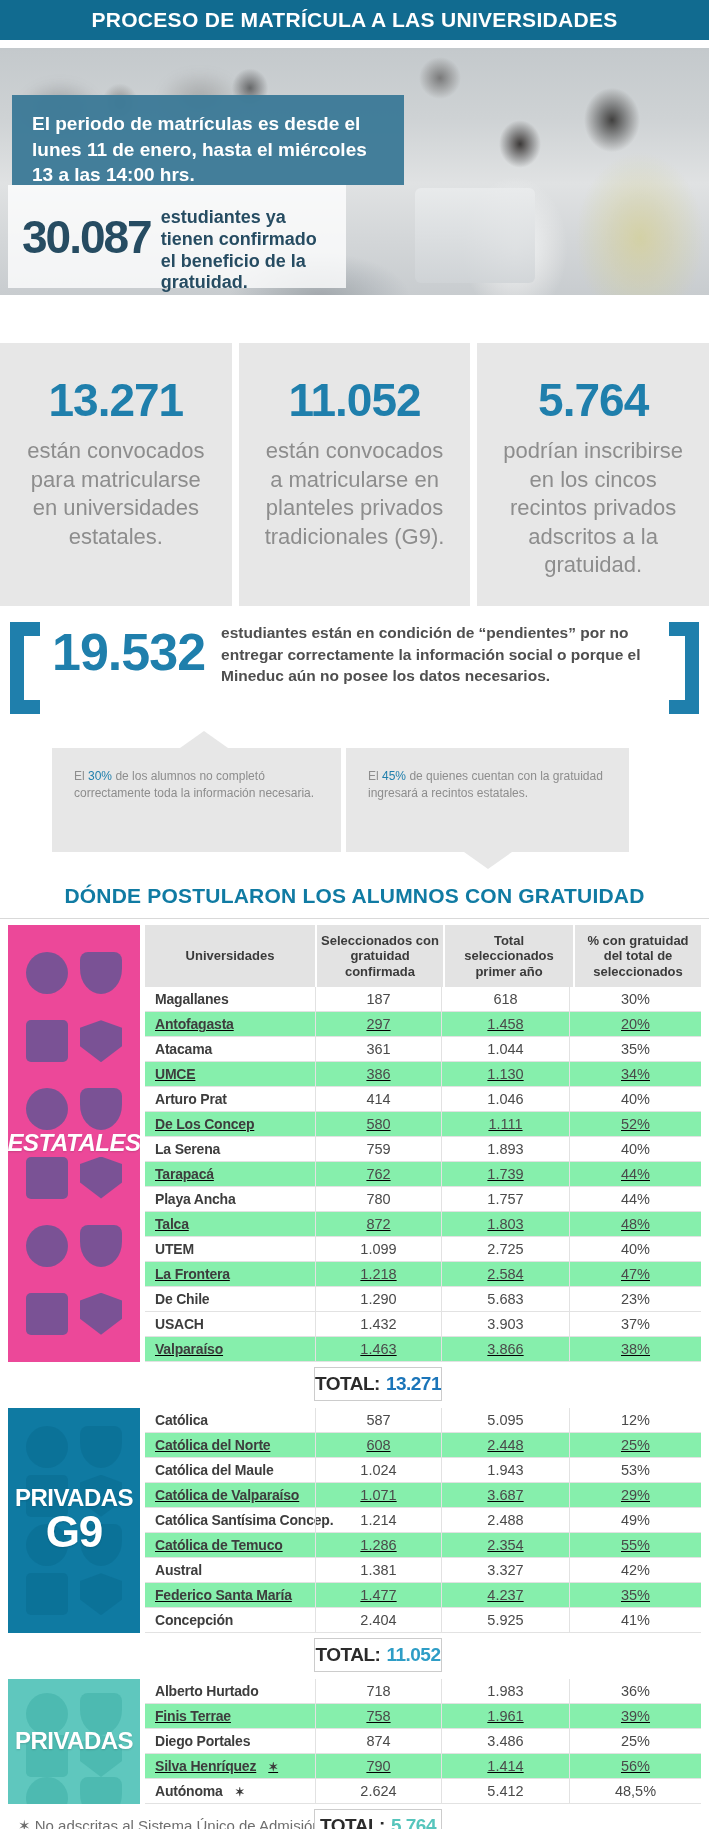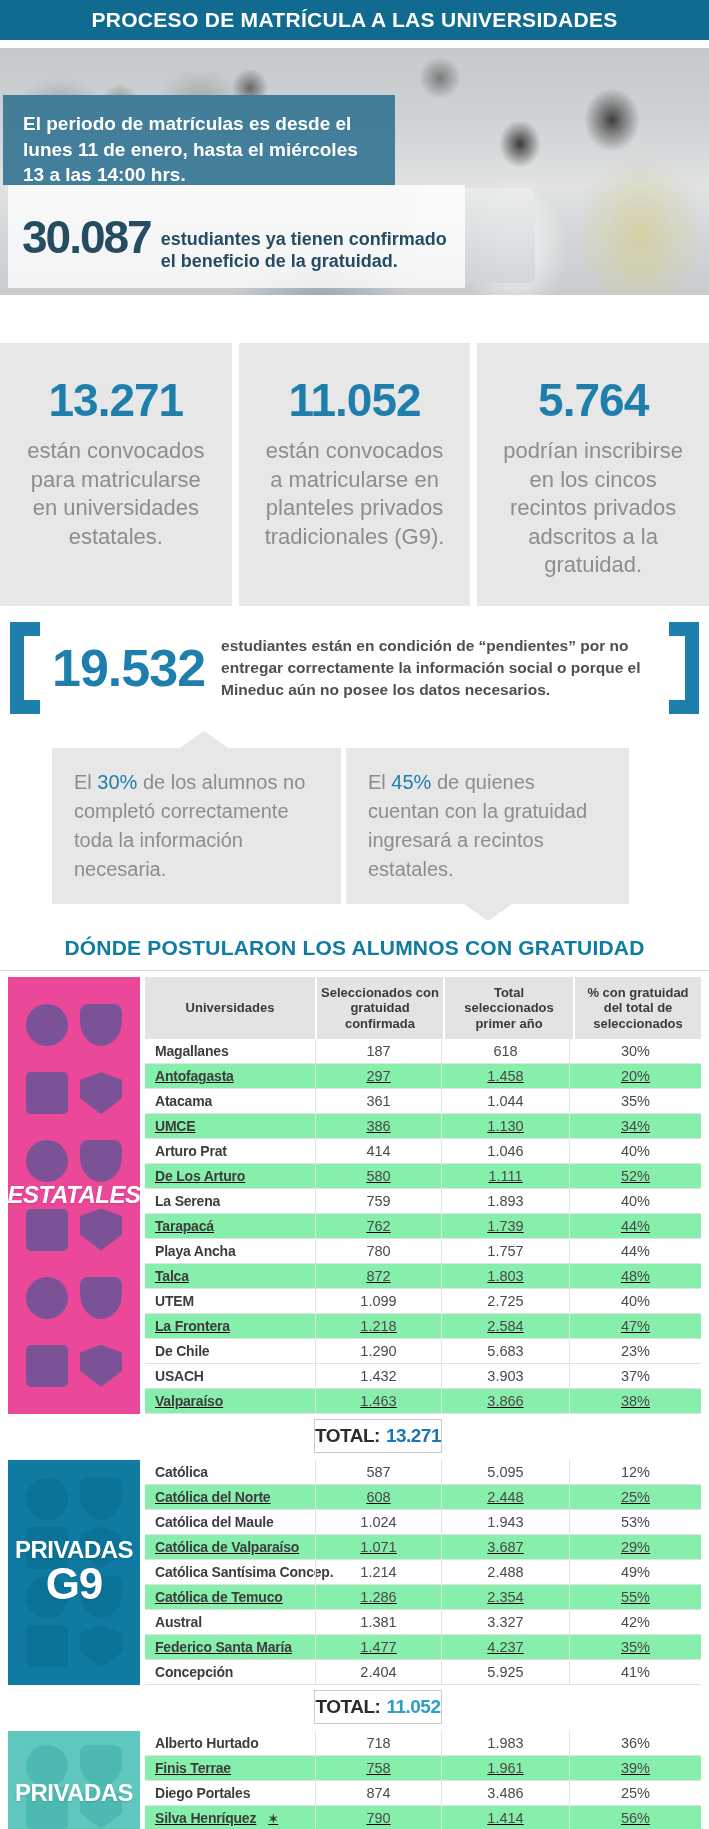--- a/index.html
+++ b/index.html
@@ -22,45 +22,45 @@
       radial-gradient(120px 60px at 320px 250px, rgba(120,130,140,.5), transparent 75%),
       linear-gradient(180deg, #c3c9cd 0%, #cdd2d5 28%, #dfe2e4 55%, #d2d6d9 78%, #c7ccd0 100%);
     filter:saturate(.75);
   }
   .hero .monitor { position:absolute; left:415px; top:140px; width:120px; height:95px;
     background:linear-gradient(180deg,#e9ecee,#cfd4d8); border-radius:6px; opacity:.85; }
   .hero .blur-crowd { position:absolute; left:0; top:0; width:340px; height:120px;
     background:radial-gradient(60px 40px at 60px 60px, rgba(80,80,84,.4), transparent 70%),
                radial-gradient(60px 40px at 200px 50px, rgba(100,98,96,.35), transparent 70%);
     filter:blur(4px); }
-  .overlay-blue { position:absolute; left:3px; top:47px; width:392px; height:90px;
+  .overlay-blue { position:absolute; left:12px; top:47px; width:392px; height:90px;
     background:rgba(44,126,164,.96); color:#fff; padding:16px 20px;
     font-size:19px; font-weight:bold; line-height:1.35; }
-  .overlay-white { position:absolute; left:8px; top:137px; width:457px; height:103px;
+  .overlay-white { position:absolute; left:8px; top:137px; width:338px; height:103px;
     background:rgba(255,255,255,.78); display:flex; align-items:center; padding:0 14px;justify-content:space-between; }
   .overlay-white .big { color:#1c4e6b; font-size:46px; font-weight:bold; letter-spacing:-2px; margin-right:10px; }
   .overlay-white .txt { color:#1c4e6b; font-size:18px; font-weight:bold; line-height:1.22;margin-top:28px; }
 
   
   .stats { display:flex; gap:7px; margin-top:48px; }
   .stat { flex:1; background:#e7e7e7; text-align:center; padding:30px 22px 26px; min-height:172px; }
   .stat .num { color:#1f7fac; font-size:46px; font-weight:bold; letter-spacing:-1px; }
   .stat .desc { color:#8d8d8d; font-size:22px; line-height:1.3; margin-top:10px; }
 
   
-  .pending { display:flex; align-items:center; margin:16px 10px 0; }
+  .pending { display:flex; margin:16px 10px 0; }
   .bracket { width:30px; height:92px; flex:0 0 auto; }
   .bracket.left  { border-left:14px solid #1f7fac; border-top:14px solid #1f7fac; border-bottom:14px solid #1f7fac; }
   .bracket.right { border-right:14px solid #1f7fac; border-top:14px solid #1f7fac; border-bottom:14px solid #1f7fac; }
   .pending .num { color:#1f7fac; font-size:52px; font-weight:bold; letter-spacing:-1px; margin:0 16px 0 12px; white-space:nowrap; }
   .pending .desc { flex:1; color:#4f4f4f; font-size:15.5px; font-weight:bold; line-height:1.4; margin-right:10px; }
 
   
   .callouts { position:relative; margin:34px 0 0 52px; width:577px; display:flex; gap:5px; }
-  .callout { background:#e7e7e7; padding:20px 22px; color:#8d8d8d; font-size:20px; line-height:1.45; min-height:104px; }
+  .callout { background:#e7e7e7; padding:20px 22px; color:#8d8d8d; font-size:12px; line-height:1.45; min-height:104px; }
   .callout.c1 { width:289px; }
   .callout.c2 { flex:1; }
   .callout .hl { color:#1f7fac; }
   .arrow-up { position:absolute; top:-17px; left:128px; width:0; height:0;
     border-left:24px solid transparent; border-right:24px solid transparent; border-bottom:17px solid #e7e7e7; }
   .arrow-down { position:absolute; bottom:-17px; left:412px; width:0; height:0;
     border-left:24px solid transparent; border-right:24px solid transparent; border-top:17px solid #e7e7e7; }
 
   
   .tbl-title { margin-top:32px; text-align:center; color:#107ba3; font-size:21px; font-weight:bold; letter-spacing:.2px; }
@@ -209,21 +209,21 @@
             <div class="td val">1.130</div>
             <div class="td val">34%</div>
           </div>
           <div class="trow">
             <div class="td name">Arturo Prat</div>
             <div class="td val">414</div>
             <div class="td val">1.046</div>
             <div class="td val">40%</div>
           </div>
           <div class="trow alt">
-            <div class="td name">De Los Arturo</div>
+            <div class="td name">De Los Concep</div>
             <div class="td val">580</div>
             <div class="td val">1.111</div>
             <div class="td val">52%</div>
           </div>
           <div class="trow">
             <div class="td name">La Serena</div>
             <div class="td val">759</div>
             <div class="td val">1.893</div>
             <div class="td val">40%</div>
           </div>

